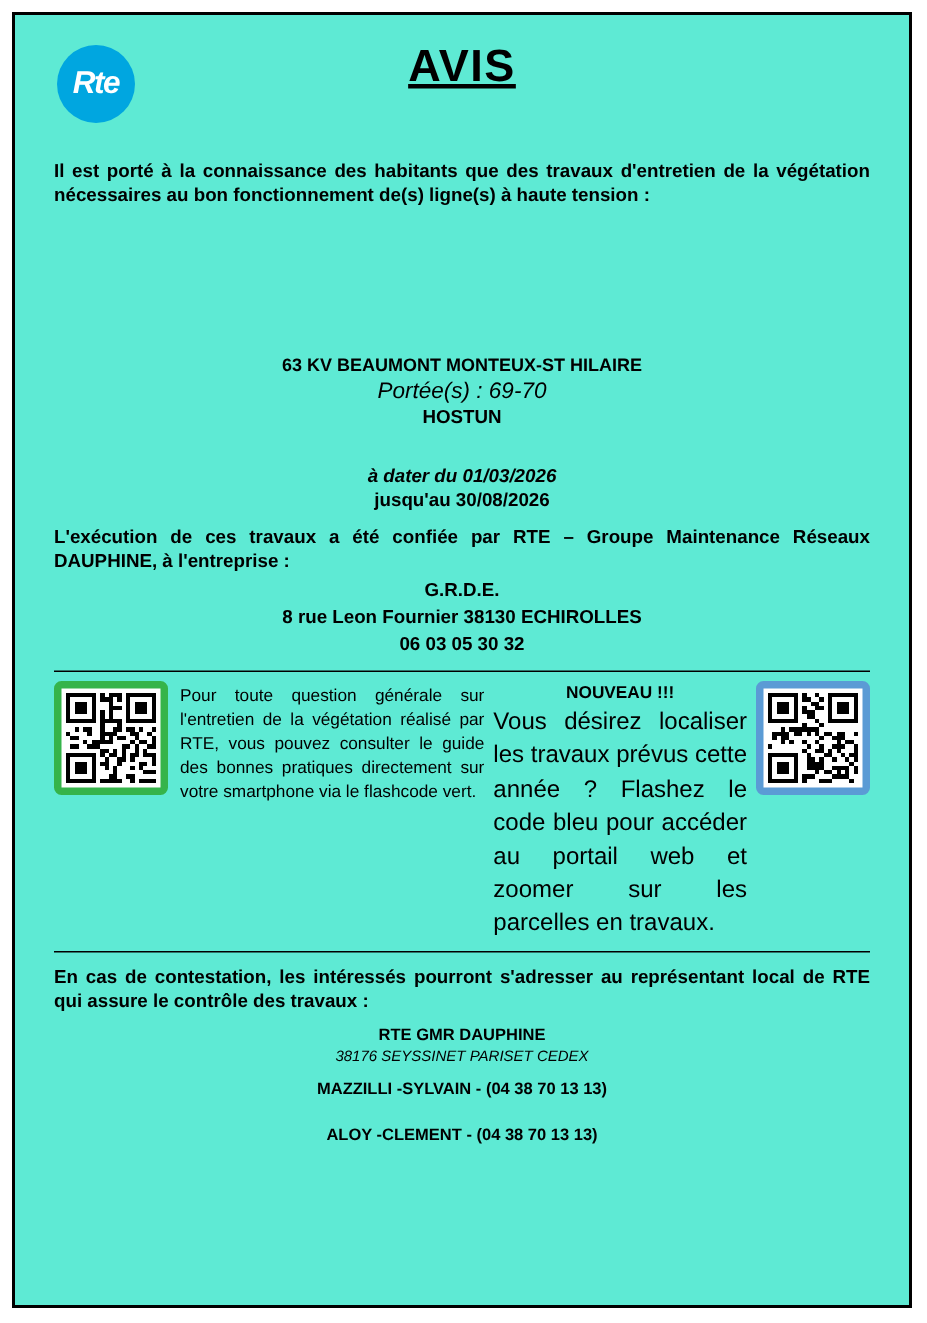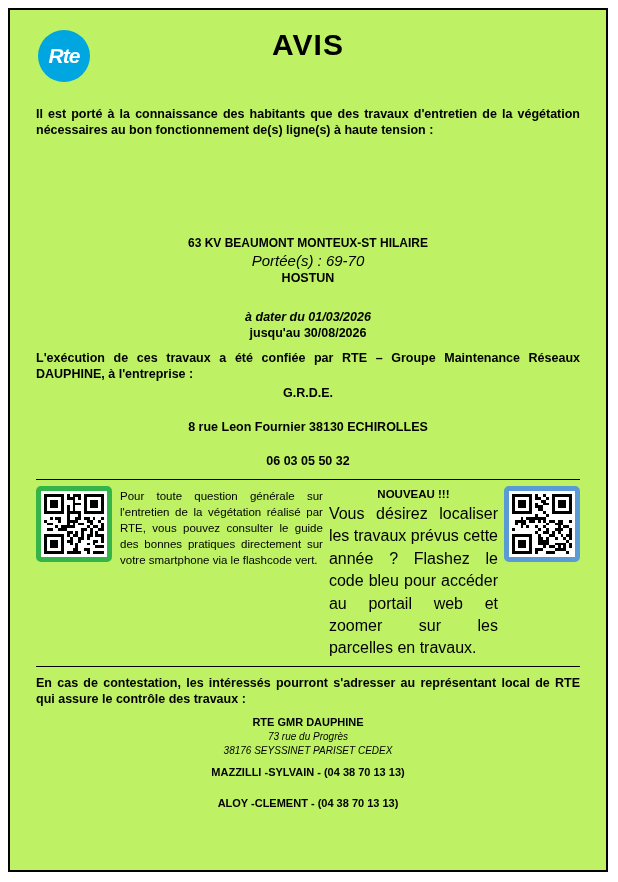--- a/index.html
+++ b/index.html
@@ -3,45 +3,45 @@
 <meta charset="utf-8">
 <style>
   html,body{margin:0;padding:0;}
   body{
     width:618px;height:882px;position:relative;background:#ffffff;
     font-family:"Liberation Sans",sans-serif;color:#000;
   }
   .page{
     position:absolute;left:8px;top:8px;width:600px;height:864px;
     border:2px solid #000;box-sizing:border-box;
-    padding:12px 26px 0 26px;overflow:hidden;background:#bef264;
+    padding:12px 26px 0 26px;overflow:hidden;background:#5eead4;
   }
   .header{position:relative;height:56px;}
   .logo{
     position:absolute;left:2px;top:2px;width:52px;height:52px;border-radius:50%;
     background:var(--logo-blue,#00a6e0);display:flex;align-items:center;justify-content:center;
   }
   .logo-text{color:#fff;font-weight:bold;font-style:italic;font-size:21px;letter-spacing:-1px;}
   .title{
     text-align:center;font-size:30px;font-weight:bold;letter-spacing:1px;
-    margin-top:6px;
+    text-decoration:underline;margin-top:6px;
   }
   .b{font-weight:bold}
   .c{text-align:center}
   .j{text-align:justify}
   .txt{font-size:12.5px;line-height:1.28;margin:0;}
   .intro{margin-top:22px;}
   .line-name{margin-top:98px;font-size:12px;font-weight:bold;text-align:center;}
   .portee{margin-top:2px;font-size:15px;font-style:italic;text-align:center;}
   .commune-intro{margin-top:166px;}
   .hostun{margin-top:1px;}
   .date-from{margin-top:23px;font-style:italic;}
   .exec-intro{margin-top:9px;}
   .company-name{margin-top:3px;}
-  .company-line{margin-top:18px;}
+  .company-line{margin-top:2px;}
   .divider{height:0;border-top:1px solid #000;}
   .top-divider{margin-top:10px;}
   .bottom-divider{margin-top:6px;}
   .flashrow{display:flex;justify-content:space-between;align-items:flex-start;margin-top:6px;min-height:80px;}
   .qrframe{
     flex:0 0 auto;width:60px;height:60px;padding:3px;background:#fff;
     border:5px solid #000;border-radius:5px;
   }
   .qrframe.green{border-color:var(--qr-green,#35b44a);}
   .qrframe.blue{border-color:var(--qr-blue,#5b9bd5);}
@@ -76,21 +76,21 @@
 
   <div class="txt b c hostun">HOSTUN</div>
 
   <div class="txt b c date-from">à dater du 01/03/2026</div>
   <div class="txt b c">jusqu'au 30/08/2026</div>
 
   <p class="txt b j exec-intro">L'exécution de ces travaux a été confiée par RTE – Groupe Maintenance Réseaux DAUPHINE, à l'entreprise :</p>
 
   <div class="txt b c company-name">G.R.D.E.</div>
   <div class="txt b c company-line">8 rue Leon Fournier 38130 ECHIROLLES</div>
-  <div class="txt b c company-line">06 03 05 50 32</div>
+  <div class="txt b c company-line">06 03 05 30 32</div>
 
   <div class="divider top-divider"></div>
 
   <div class="flashrow">
     <div class="qrframe green">
       <div class="qr">
           <svg viewBox="0 0 21 21" shape-rendering="crispEdges" xmlns="http://www.w3.org/2000/svg">
             <rect x="0" y="0" width="21" height="21" fill="#fff"></rect>
             <rect x="8" y="0" width="1" height="1" fill="#000"></rect>
             <rect x="10" y="0" width="1" height="1" fill="#000"></rect>
@@ -353,19 +353,18 @@
           </svg>
         </div>
     </div>
   </div>
 
   <div class="divider bottom-divider"></div>
 
   <p class="txt b j contest-intro">En cas de contestation, les intéressés pourront s'adresser au représentant local de RTE qui assure le contrôle des travaux :</p>
 
   <div class="gmr-name">RTE GMR DAUPHINE</div>
-  <div class="addr">73 rue du Progrès</div>
   <div class="addr">38176 SEYSSINET PARISET CEDEX</div>
 
   <div class="contact contact-first">MAZZILLI -SYLVAIN - (04 38 70 13 13)</div>
   <div class="contact">ALOY -CLEMENT - (04 38 70 13 13)</div>
 
 </div>
 
 </body></html>

